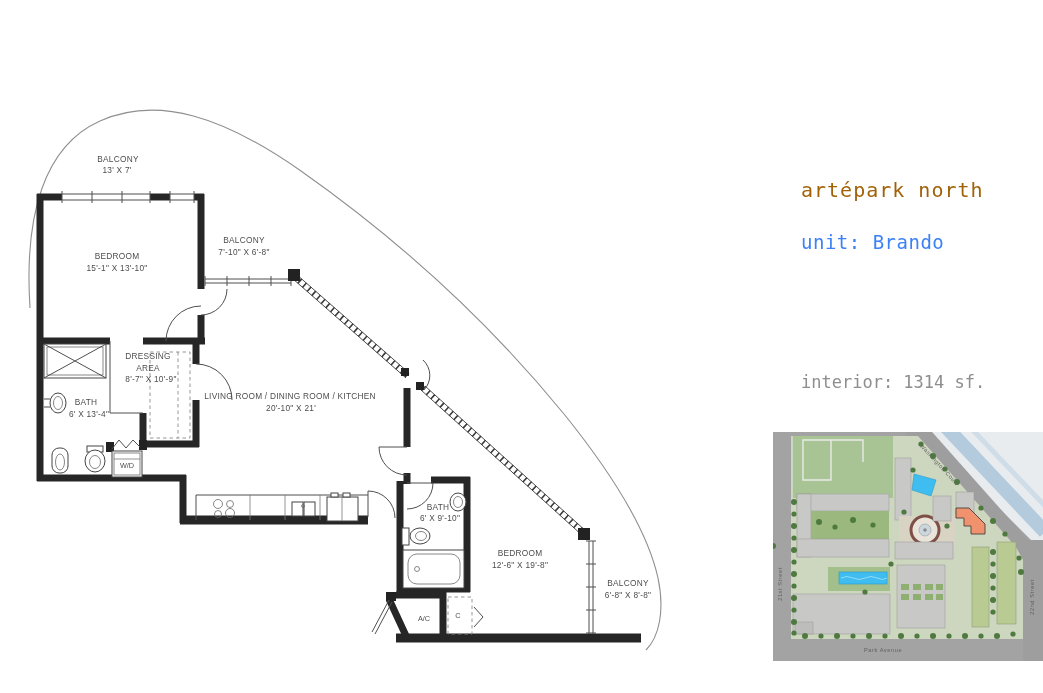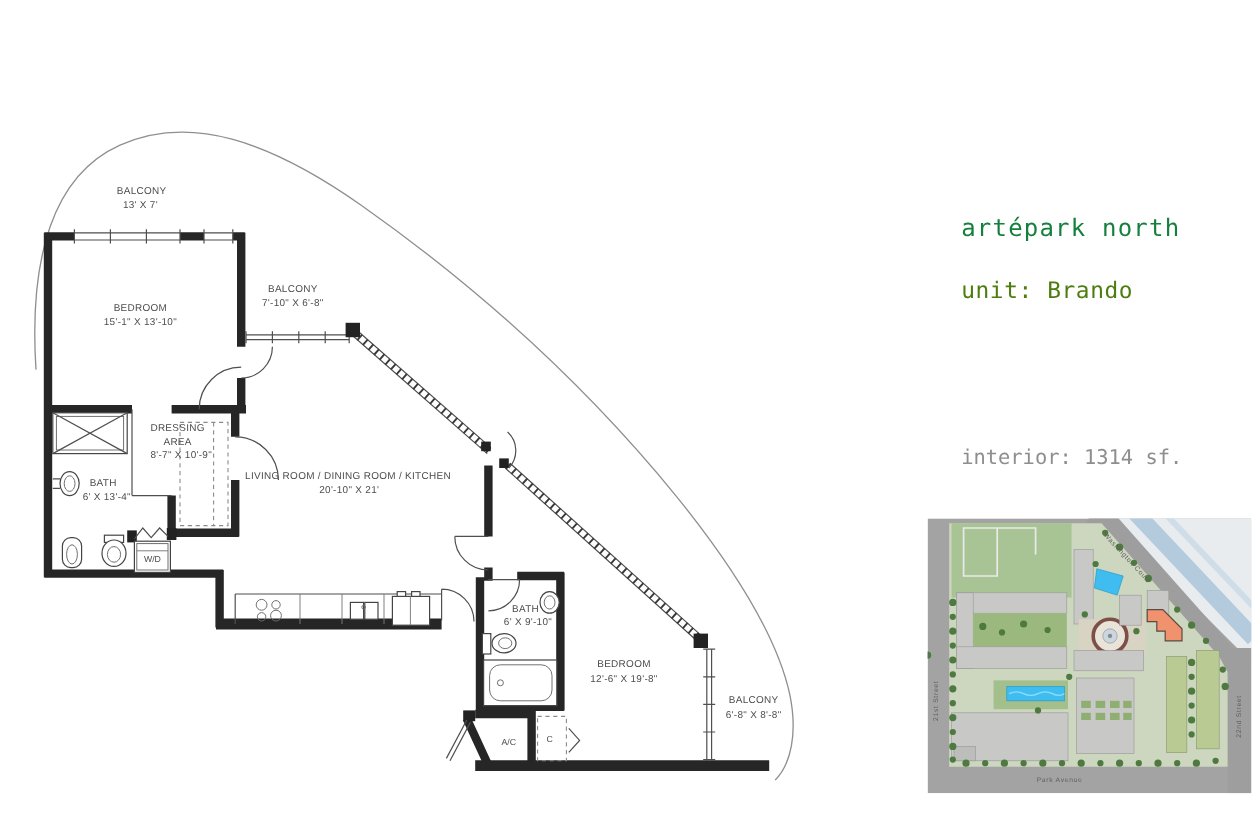--- a/index.html
+++ b/index.html
@@ -1,22 +1,22 @@
 <!DOCTYPE html>
 <html><head>
 <meta charset="utf-8">
 <style>
   html,body{margin:0;padding:0;background:#fff;}
   #page{position:relative;width:1043px;height:693px;background:#ffffff;overflow:hidden;
         font-family:"Liberation Sans",sans-serif;}
   
   .proj{position:absolute;left:801px;top:178px;font-family:"DejaVu Sans Mono",monospace;
-        font-size:20px;letter-spacing:1px;color:#15803d;white-space:pre;}
+        font-size:20px;letter-spacing:1px;color:#a16207;white-space:pre;}
   .unit{position:absolute;left:801px;top:231px;font-family:"DejaVu Sans Mono",monospace;
-        font-size:19px;letter-spacing:0.5px;color:#4d7c0f;white-space:pre;}
+        font-size:19px;letter-spacing:0.5px;color:#3b82f6;white-space:pre;}
   .specs{position:absolute;left:801px;top:300px;font-family:"DejaVu Sans Mono",monospace;
          font-size:17px;line-height:33px;color:#8e8e8e;white-space:pre;}
   
   svg text{font-family:"Liberation Sans",sans-serif;}
   .wall{stroke:#262626;stroke-width:7;fill:none;stroke-linecap:butt;}
   .wall9{stroke-width:9;}
   .thin{stroke:#4f4f4f;stroke-width:1;fill:none;}
   .thin2{stroke:#7a7a7a;stroke-width:0.8;fill:none;}
   .curve{stroke:#8f8f8f;stroke-width:1.1;fill:none;}
   .dash{stroke:#8a8a8a;stroke-width:0.9;fill:none;stroke-dasharray:3.5,3;}

